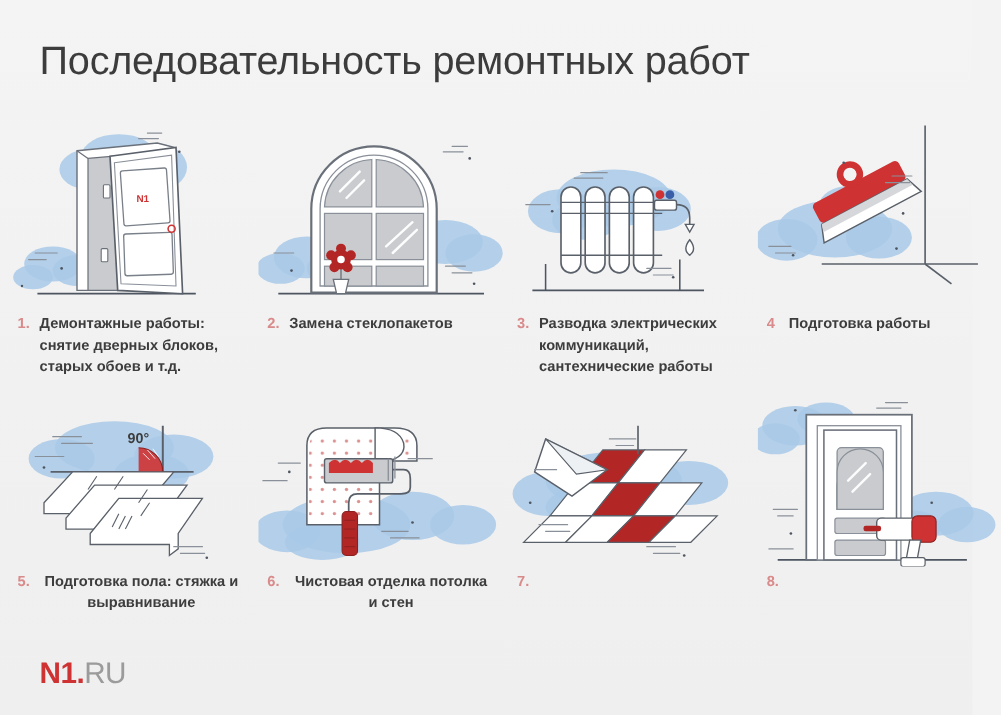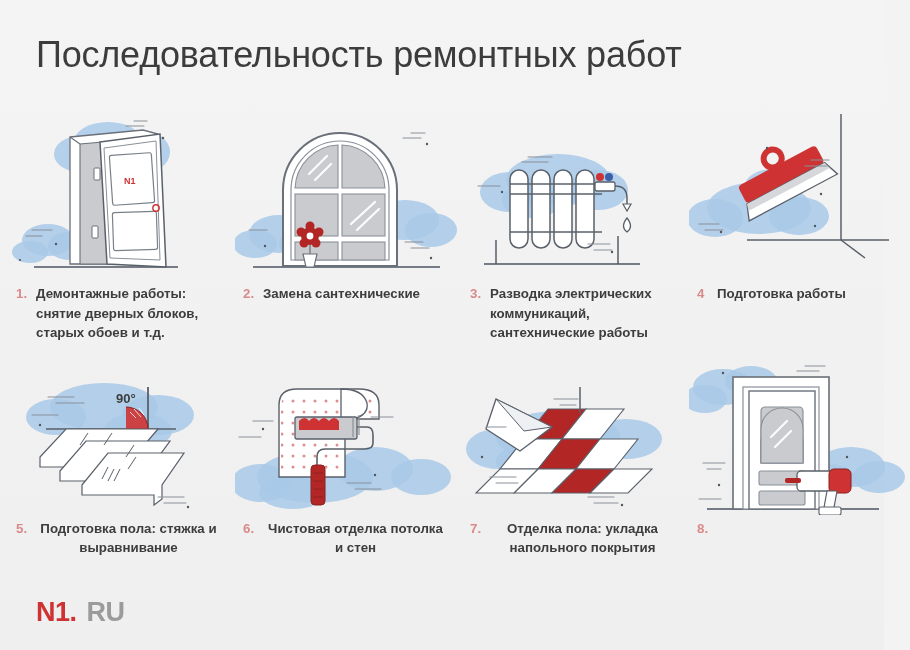--- a/index.html
+++ b/index.html
@@ -89,21 +89,21 @@
     left: 36px;
     bottom: 24px;
     font-size: 27px;
     font-weight: 700;
     letter-spacing: -0.5px;
     line-height: 1;
     user-select: none;
   }
   .logo .n1 { color: #cf3232; font-weight: 700; }
   .logo .dot { color: #cf3232; font-weight: 700; }
-  .logo .ru { color: #9b9b9b; font-weight: 700; margin-left: 10px; }
+  .logo .ru { color: #9b9b9b; font-weight: 400; }
 </style>
 </head>
 <body>
 
 <div class="poster">
 
   <div class="title">Последовательность ремонтных работ</div>
 
   <div class="grid">
 
@@ -212,21 +212,21 @@
             </g>
             <g fill="#4d5560">
               <circle cx="192" cy="32" r="1.2"></circle>
               <circle cx="30" cy="134" r="1.2"></circle>
               <circle cx="196" cy="146" r="1.2"></circle>
             </g>
           </svg>
         </div>
         <div class="caption">
           <span class="num">2.</span>
-          <span>Замена сантехнические</span>
+          <span>Замена стеклопакетов</span>
         </div>
       </div>
 
       <div class="cell">
         <div class="art">
           <svg width="227" height="168" viewBox="0 0 227 168" xmlns="http://www.w3.org/2000/svg">
             <g>
               <ellipse cx="96" cy="68" rx="52" ry="26" fill="#a8c9e8" opacity="0.85"></ellipse>
               <ellipse cx="48" cy="80" rx="30" ry="20" fill="#a8c9e8" opacity="0.85"></ellipse>
               <ellipse cx="136" cy="78" rx="30" ry="20" fill="#a8c9e8" opacity="0.85"></ellipse>
@@ -471,21 +471,20 @@
               <line x1="132" y1="138" x2="156" y2="138"></line>
             </g>
             <g fill="#4d5560">
               <circle cx="20" cy="92" r="1.2"></circle>
               <circle cx="160" cy="140" r="1.2"></circle>
             </g>
           </svg>
         </div>
         <div class="caption">
           <span class="num">7.</span>
-          <span>Отделка пола: укладка напольного покрытия</span>
         </div>
       </div>
 
       <div class="cell">
         <div class="art">
           <svg width="227" height="150" viewBox="0 0 227 150" xmlns="http://www.w3.org/2000/svg">
             <g>
               <ellipse cx="34" cy="22" rx="30" ry="18" fill="#a8c9e8" opacity="0.85"></ellipse>
               <ellipse cx="62" cy="16" rx="26" ry="15" fill="#a8c9e8" opacity="0.85"></ellipse>
               <ellipse cx="16" cy="34" rx="22" ry="14" fill="#a8c9e8" opacity="0.85"></ellipse>

